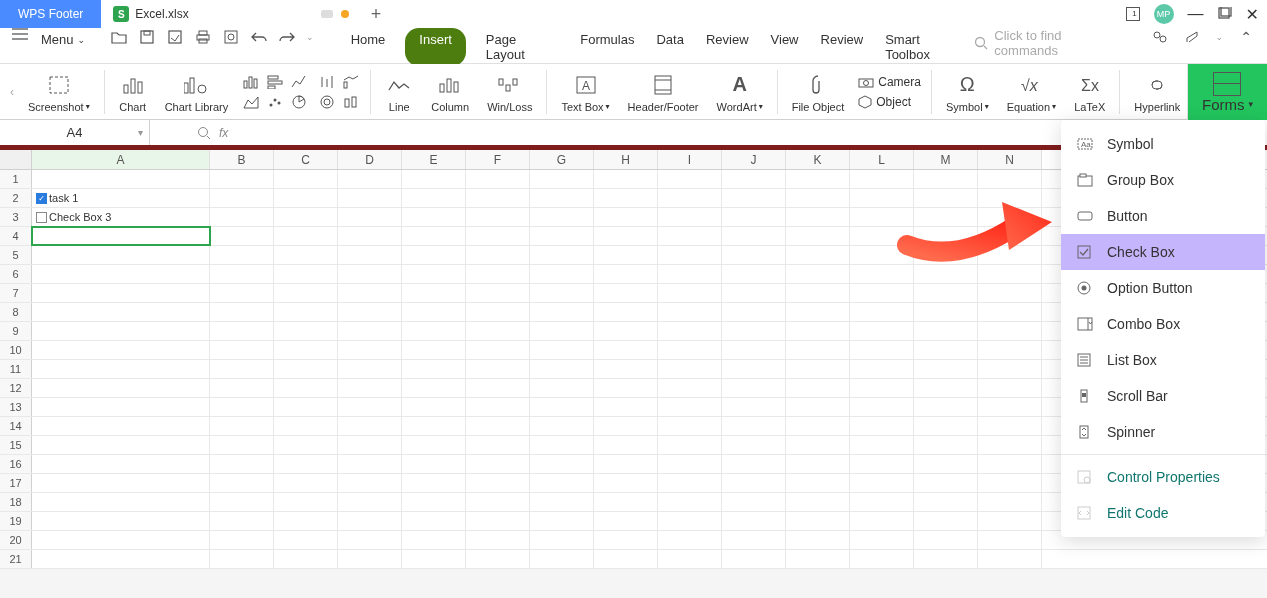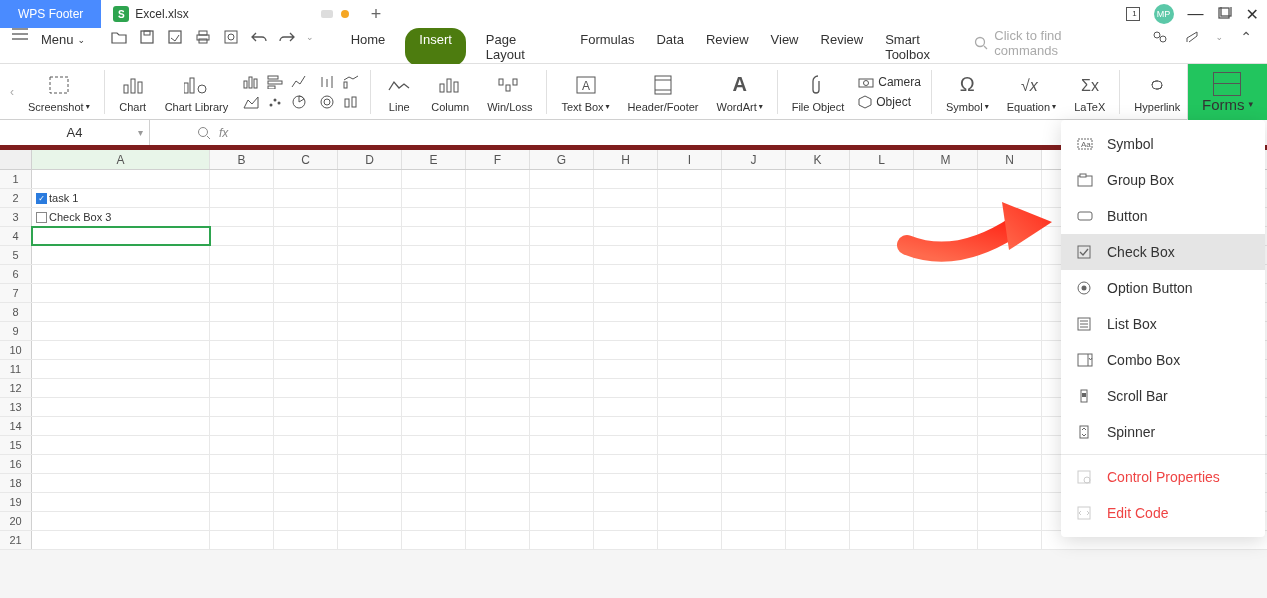--- a/index.html
+++ b/index.html
@@ -45,22 +45,22 @@
   .row { display: flex; height: 19px; border-bottom: 1px solid #e8e8e8; }
   .row-h { width: 32px; border-right: 1px solid #d0d0d0; background: #f8f8f8; display: flex; align-items: center; justify-content: center; font-size: 11px; color: #555; }
   .cell { width: 64px; border-right: 1px solid #e8e8e8; display: flex; align-items: center; padding: 0 4px; font-size: 11px; }
   .cell.first { width: 178px; }
   .cell.selected { outline: 2px solid #2ea44f; outline-offset: -1px; }
   .checkbox-ctrl { display: flex; align-items: center; gap: 2px; }
   .cb { width: 11px; height: 11px; border: 1px solid #888; display: inline-flex; align-items: center; justify-content: center; font-size: 8px; }
   .cb.checked { background: #2a7bde; color: #fff; border-color: #2a7bde; }
   .forms-dropdown { position: absolute; right: 2px; top: 120px; width: 204px; background: #fff; box-shadow: 0 4px 20px rgba(0,0,0,0.15); border-radius: 4px; padding: 6px 0; z-index: 10; }
   .dd-item { display: flex; align-items: center; gap: 12px; padding: 9px 16px; font-size: 14px; color: #333; }
-  .dd-item.highlight { background: #e5e5e5; }
-  .dd-item.disabled { color: #ef4444; }
+  .dd-item.highlight { background: #c4b5fd; }
+  .dd-item.disabled { color: #0f766e; }
   .dd-icon { width: 18px; height: 18px; display: flex; align-items: center; justify-content: flex-start; color: #666; }
   .dd-sep { height: 1px; background: #e8e8e8; margin: 4px 0; }
   .arrow-annot { position: absolute; top: 190px; right: 210px; z-index: 9; pointer-events: none; }
   .dot-orange { width: 8px; height: 8px; background: #f5a623; border-radius: 50%; }
   .dot-gray { width: 12px; height: 8px; background: #ddd; border-radius: 2px; }
   .tiny-sq { width:14px; height:14px; border:1.5px solid #555; }
   svg { display: block; }
 </style>
 </head>
 <body>
@@ -737,20 +737,37 @@
         <div class="cell"></div>
         <div class="cell"></div>
         <div class="cell"></div>
         <div class="cell"></div>
         <div class="cell"></div>
         <div class="cell"></div>
         <div class="cell"></div>
         <div class="cell"></div>
       </div>
       <div class="row">
+        <div class="row-h">17</div>
+        <div class="cell first"></div>
+        <div class="cell"></div>
+        <div class="cell"></div>
+        <div class="cell"></div>
+        <div class="cell"></div>
+        <div class="cell"></div>
+        <div class="cell"></div>
+        <div class="cell"></div>
+        <div class="cell"></div>
+        <div class="cell"></div>
+        <div class="cell"></div>
+        <div class="cell"></div>
+        <div class="cell"></div>
+        <div class="cell"></div>
+      </div>
+      <div class="row">
         <div class="row-h">18</div>
         <div class="cell first"></div>
         <div class="cell"></div>
         <div class="cell"></div>
         <div class="cell"></div>
         <div class="cell"></div>
         <div class="cell"></div>
         <div class="cell"></div>
         <div class="cell"></div>
         <div class="cell"></div>
@@ -854,38 +871,38 @@
     <span class="dd-icon">
         <svg width="14" height="14">
           <circle cx="7" cy="7" r="6" fill="none" stroke="#666"></circle>
           <circle cx="7" cy="7" r="2.5" fill="#666"></circle>
         </svg>
       </span>
     <span>Option Button</span>
   </div>
   <div class="dd-item">
     <span class="dd-icon">
+        <svg width="16" height="14">
+          <rect x="1" y="1" width="14" height="12" fill="none" stroke="#666"></rect>
+          <line x1="11" y1="1" x2="11" y2="13" stroke="#666"></line>
+          <path d="M12 5l1.5 2 1.5-2" fill="none" stroke="#666"></path>
+        </svg>
+      </span>
+    <span>Combo Box</span>
+  </div>
+  <div class="dd-item">
+    <span class="dd-icon">
         <svg width="14" height="14">
           <rect x="1" y="1" width="12" height="12" fill="none" stroke="#666"></rect>
           <line x1="3" y1="4" x2="11" y2="4" stroke="#666"></line>
           <line x1="3" y1="7" x2="11" y2="7" stroke="#666"></line>
           <line x1="3" y1="10" x2="11" y2="10" stroke="#666"></line>
         </svg>
       </span>
     <span>List Box</span>
-  </div>
-  <div class="dd-item">
-    <span class="dd-icon">
-        <svg width="16" height="14">
-          <rect x="1" y="1" width="14" height="12" fill="none" stroke="#666"></rect>
-          <line x1="11" y1="1" x2="11" y2="13" stroke="#666"></line>
-          <path d="M12 5l1.5 2 1.5-2" fill="none" stroke="#666"></path>
-        </svg>
-      </span>
-    <span>Combo Box</span>
   </div>
   <div class="dd-item">
     <span class="dd-icon">
         <svg width="14" height="14">
           <rect x="4" y="1" width="6" height="12" fill="none" stroke="#666"></rect>
           <rect x="5" y="4" width="4" height="4" fill="#666"></rect>
         </svg>
       </span>
     <span>Scroll Bar</span>
   </div>

